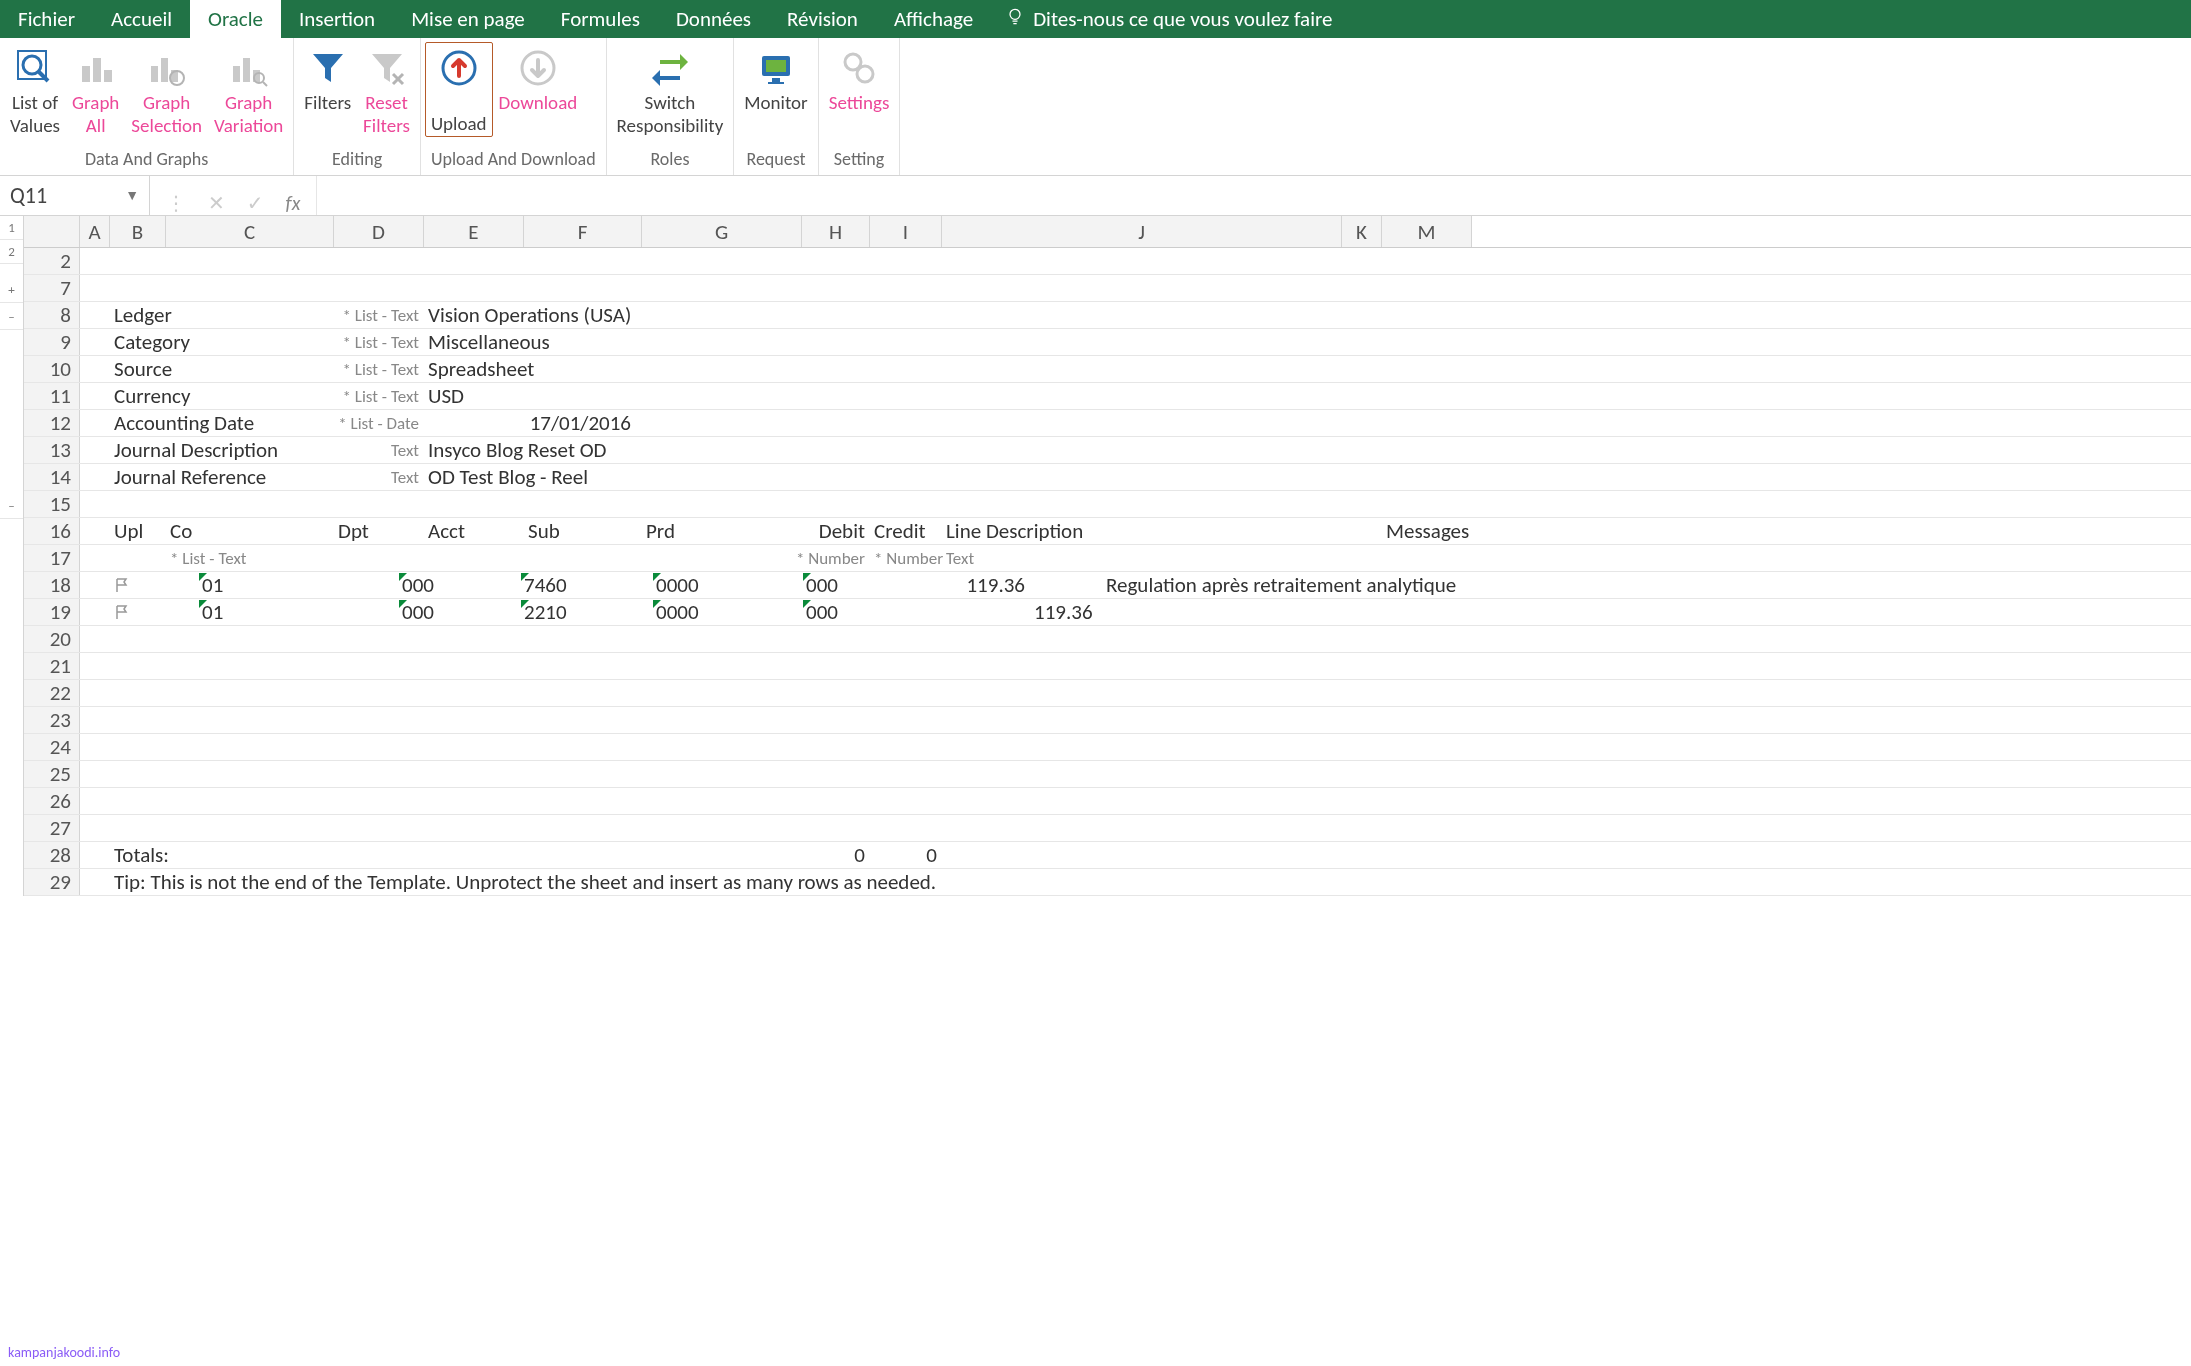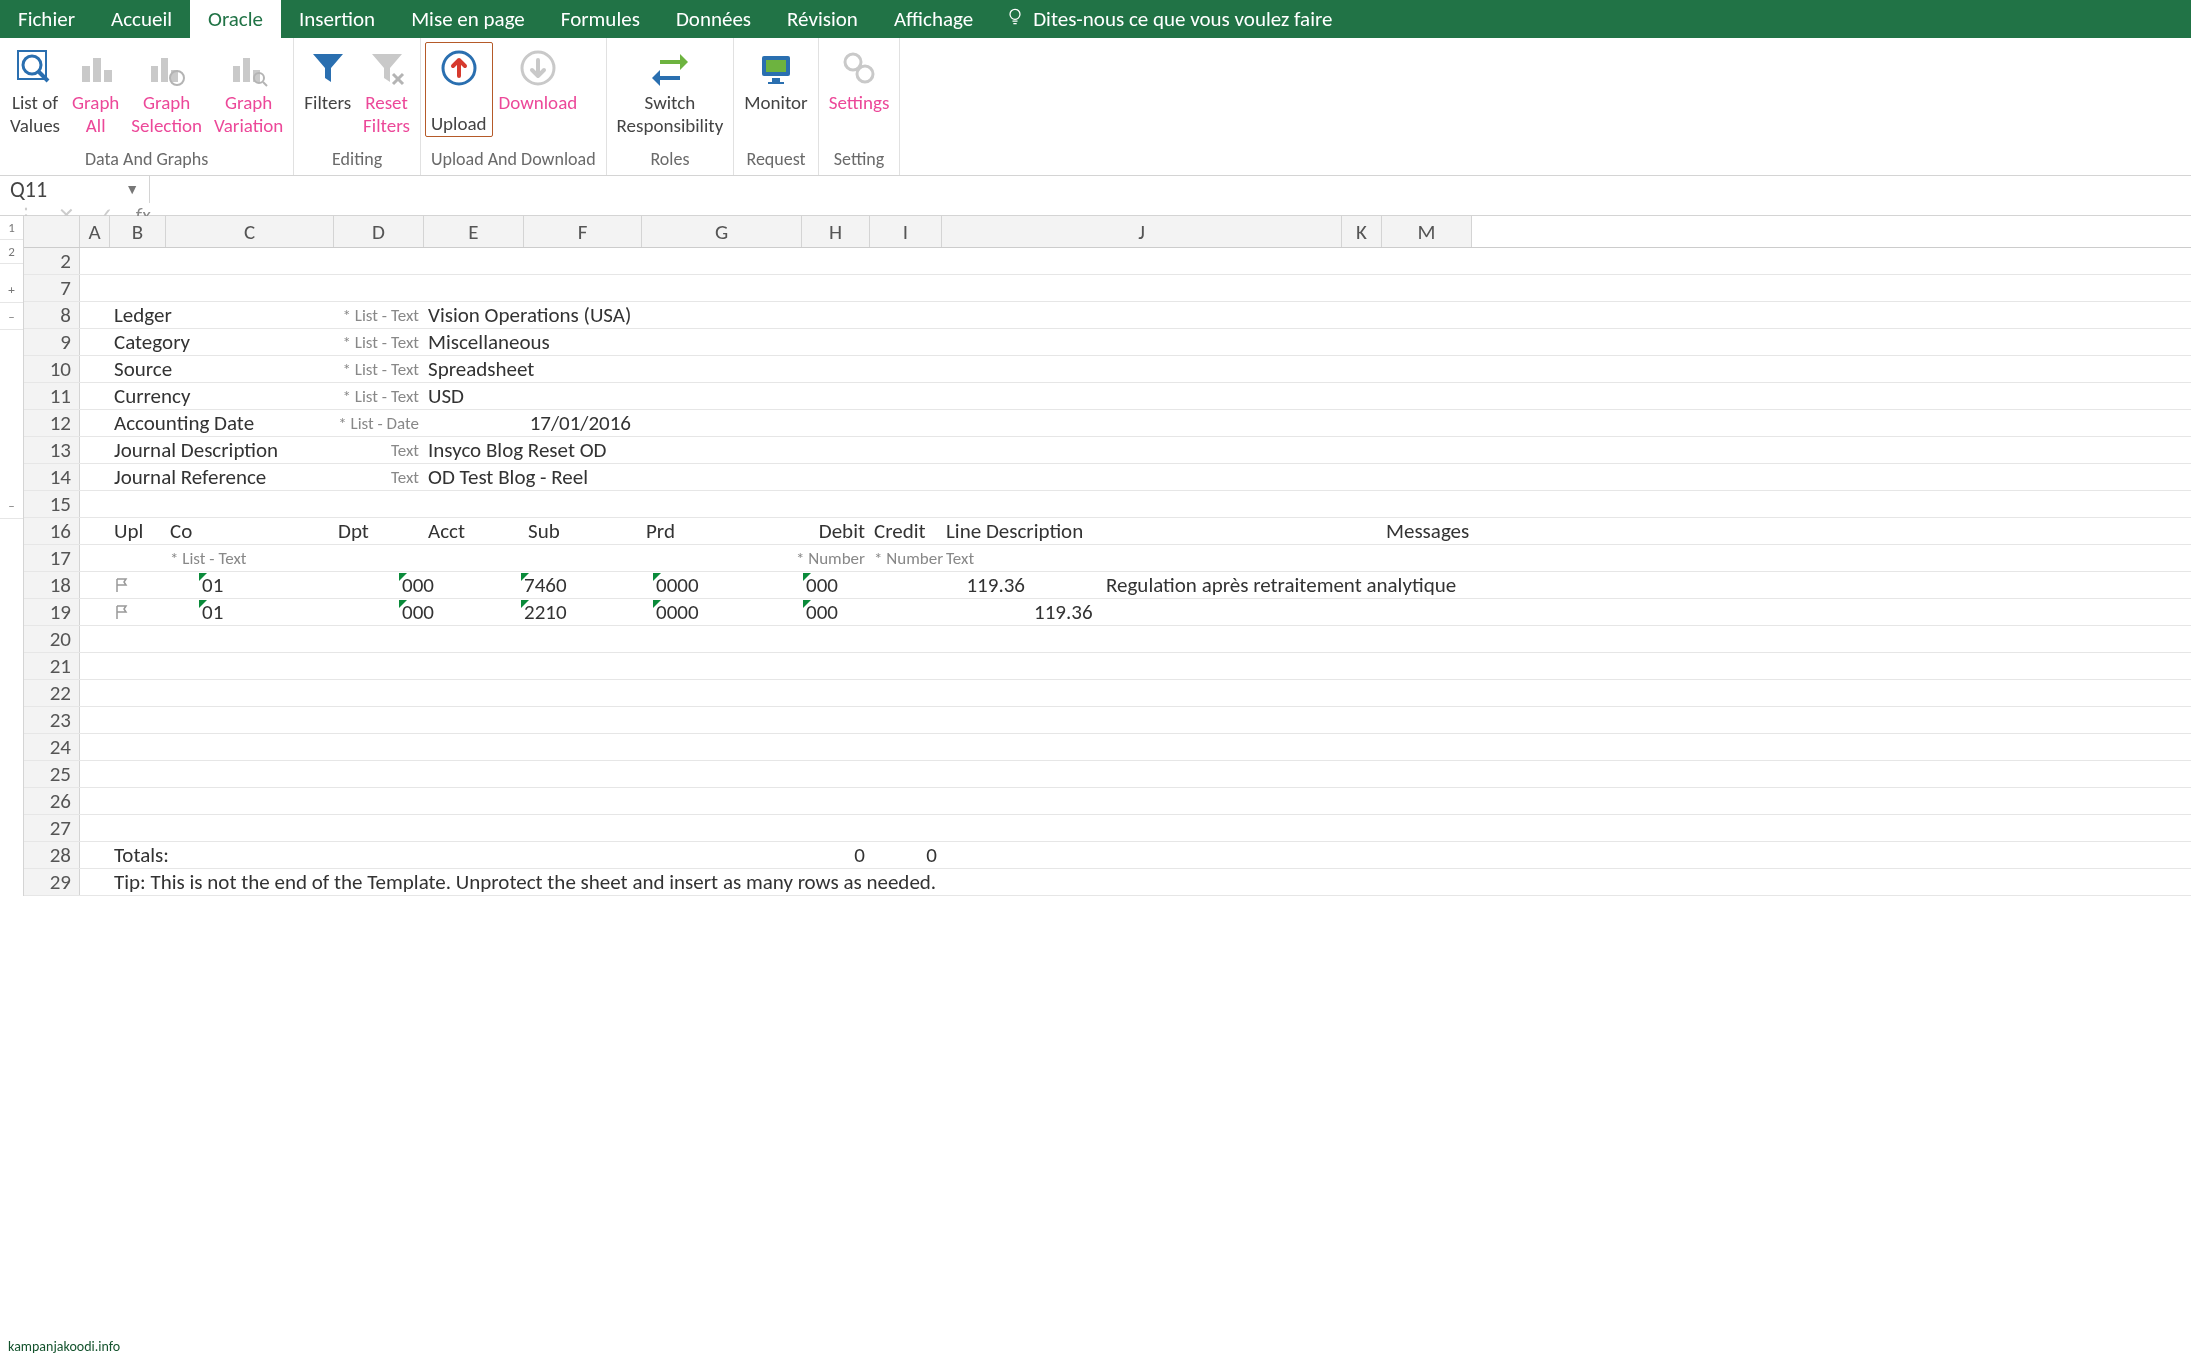--- a/index.html
+++ b/index.html
@@ -15,21 +15,21 @@
 .ribbon { background: #fff; border-bottom: 1px solid #d4d4d4; height: 138px; display: flex; }
 .group { display: flex; flex-direction: column; border-right: 1px solid #e1e1e1; padding: 4px 4px 2px 4px; }
 .group-tools { display: flex; flex: 1; align-items: flex-start; }
 .group-label { text-align: center; font-size: 18px; color: #6a6a6a; padding: 2px 6px 3px 6px; }
 .tool { display: flex; flex-direction: column; align-items: center; padding: 4px 6px 0 6px; cursor: pointer; text-align: center; line-height: 1.2; font-size: 19px; color: #444; }
 .tool.disabled { color: #ec4899; }
 .tool .icon { width: 44px; height: 44px; margin-bottom: 2px; display: flex; align-items: center; justify-content: center; }
 .tool.selected { border: 1px solid #b55a29; border-radius: 2px; padding: 3px 5px 0 5px; gap: 21px; }
 
 
-.fbar { display: flex; align-items: flex-start; border-bottom: 1px solid #d4d4d4; height: 40px; background: #fff; flex-direction: column; }
+.fbar { display: flex; align-items: flex-end; border-bottom: 1px solid #d4d4d4; height: 40px; background: #fff; }
 .namebox { width: 150px; border-right: 1px solid #d4d4d4; height: 100%; display: flex; align-items: center; padding: 0 10px; font-size: 22px; justify-content: space-between; }
 .namebox .dd { color: #777; font-size: 14px; }
 .fbtns { display: flex; align-items: center; gap: 22px; padding: 0 16px; color: #bbb; font-size: 20px; }
 .fx { font-style: italic; color: #888; font-size: 20px; }
 
 
 .sheet-wrap { display: flex; height: calc(100% - 216px); }
 .left-gutter { width: 24px; background: #fff; border-right: 1px solid #d4d4d4; font-size: 13px; color: #777; }
 .left-gutter div { height: 24px; display:flex; align-items:center; justify-content:center; border-bottom:1px solid #e6e6e6; cursor:pointer;}
 .grid { flex: 1; overflow: hidden; position: relative; }
@@ -37,21 +37,21 @@
 .ch { border-right: 1px solid #d4d4d4; text-align: center; font-size: 21px; color: #555; display:flex; align-items:center; justify-content:center; background:#f3f3f3; }
 .ch.first { background:#f3f3f3; }
 .rows { }
 .row { display: flex; height: 27px; border-bottom: 1px solid #e6e6e6; align-items:center; }
 .rh { border-right: 1px solid #d4d4d4; text-align: right; padding-right: 8px; font-size: 21px; color: #555; background:#f3f3f3; display:flex; align-items:center; justify-content:flex-end; }
 .cell { border-right: 1px solid transparent; padding: 0 4px; font-size: 21px; color: #333; white-space: nowrap; overflow: visible; display:flex; align-items:center; height:100%; }
 .hint { font-size: 17px; color: #888; }
 .greenmark { position: relative; margin-left: 32px; }
 .greenmark::before { content:''; position:absolute; top:1px; left:1px; width:0; height:0; border-top:8px solid #0a8a3a; border-right:8px solid transparent; }
 
-.watermark { position: fixed; left: 4px; bottom: 10px; font-size: 14px; color: #14532d; background: rgba(255,255,255,0.6); padding:1px 4px; }
+.watermark { position: fixed; left: 4px; bottom: 4px; font-size: 14px; color: #8b5cf6; background: rgba(255,255,255,0.6); padding:1px 4px; }
 
 
 .w-rh { width: 56px; }
 .w-A { width: 30px; }
 .w-B { width: 56px; }
 .w-C { width: 168px; }
 .w-D { width: 90px; }
 .w-E { width: 100px; }
 .w-F { width: 118px; }
 .w-G { width: 160px; }

